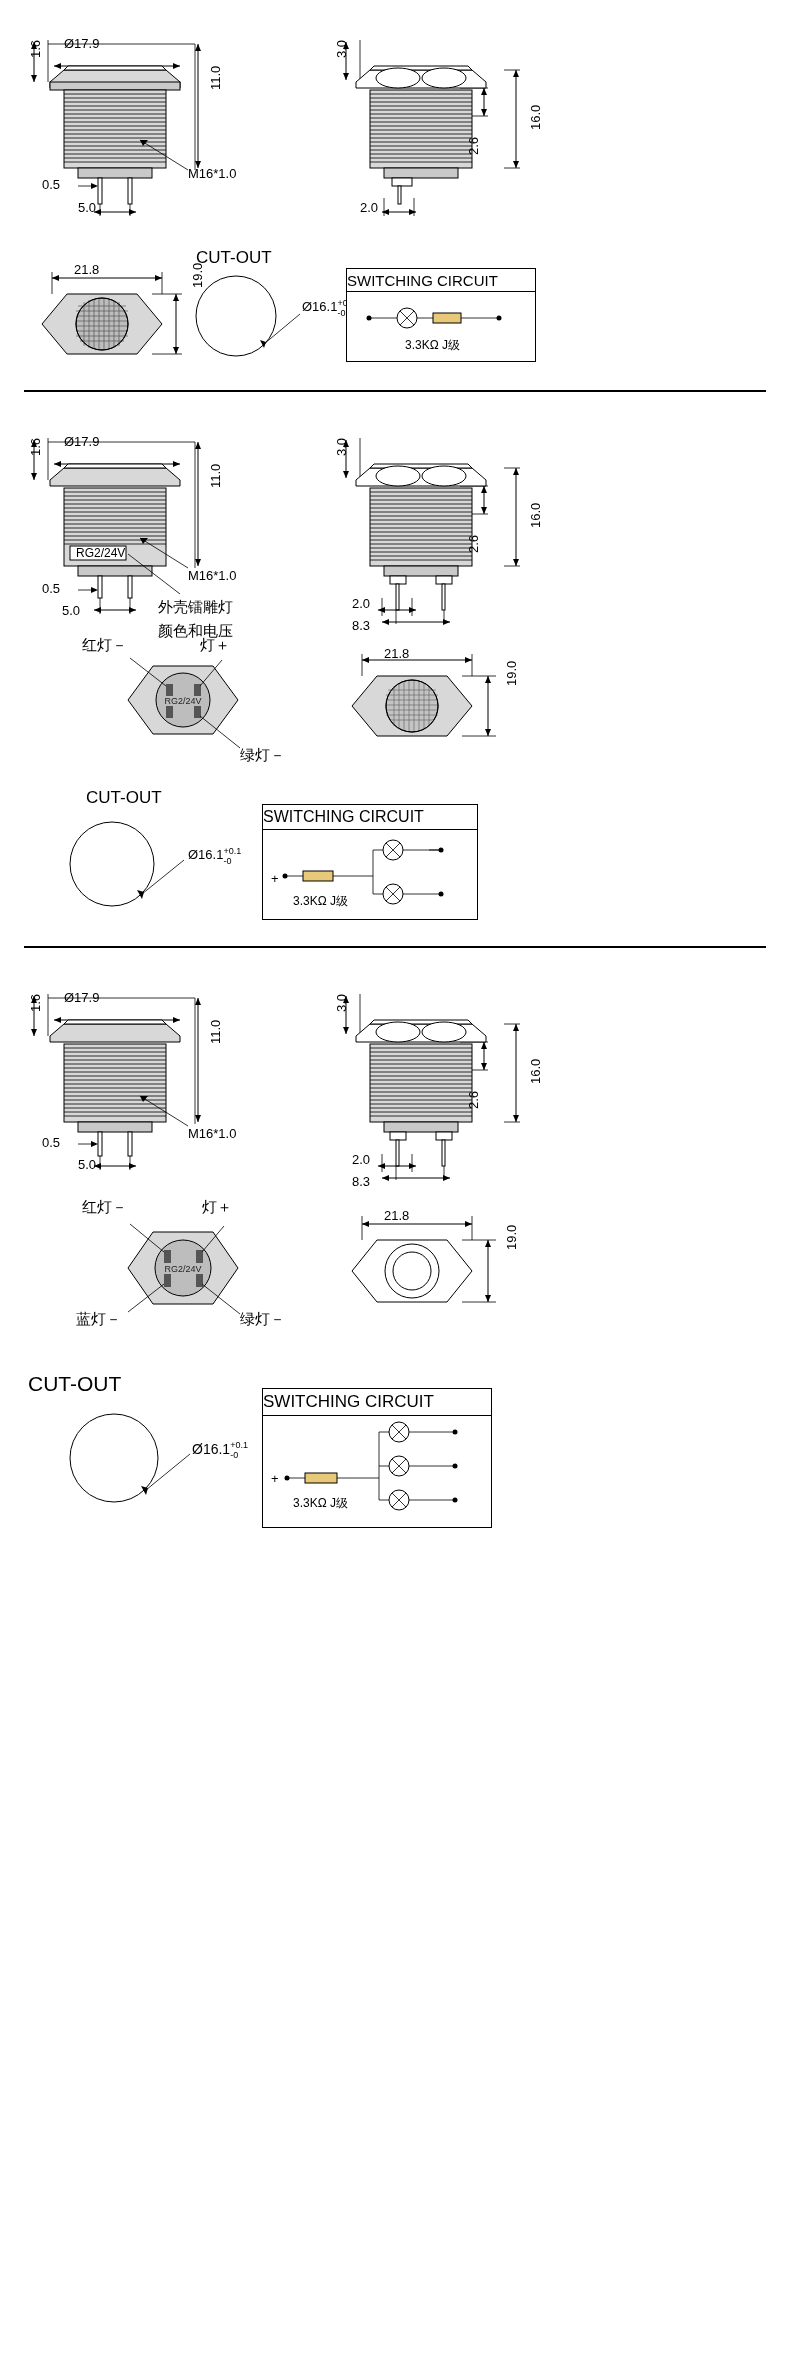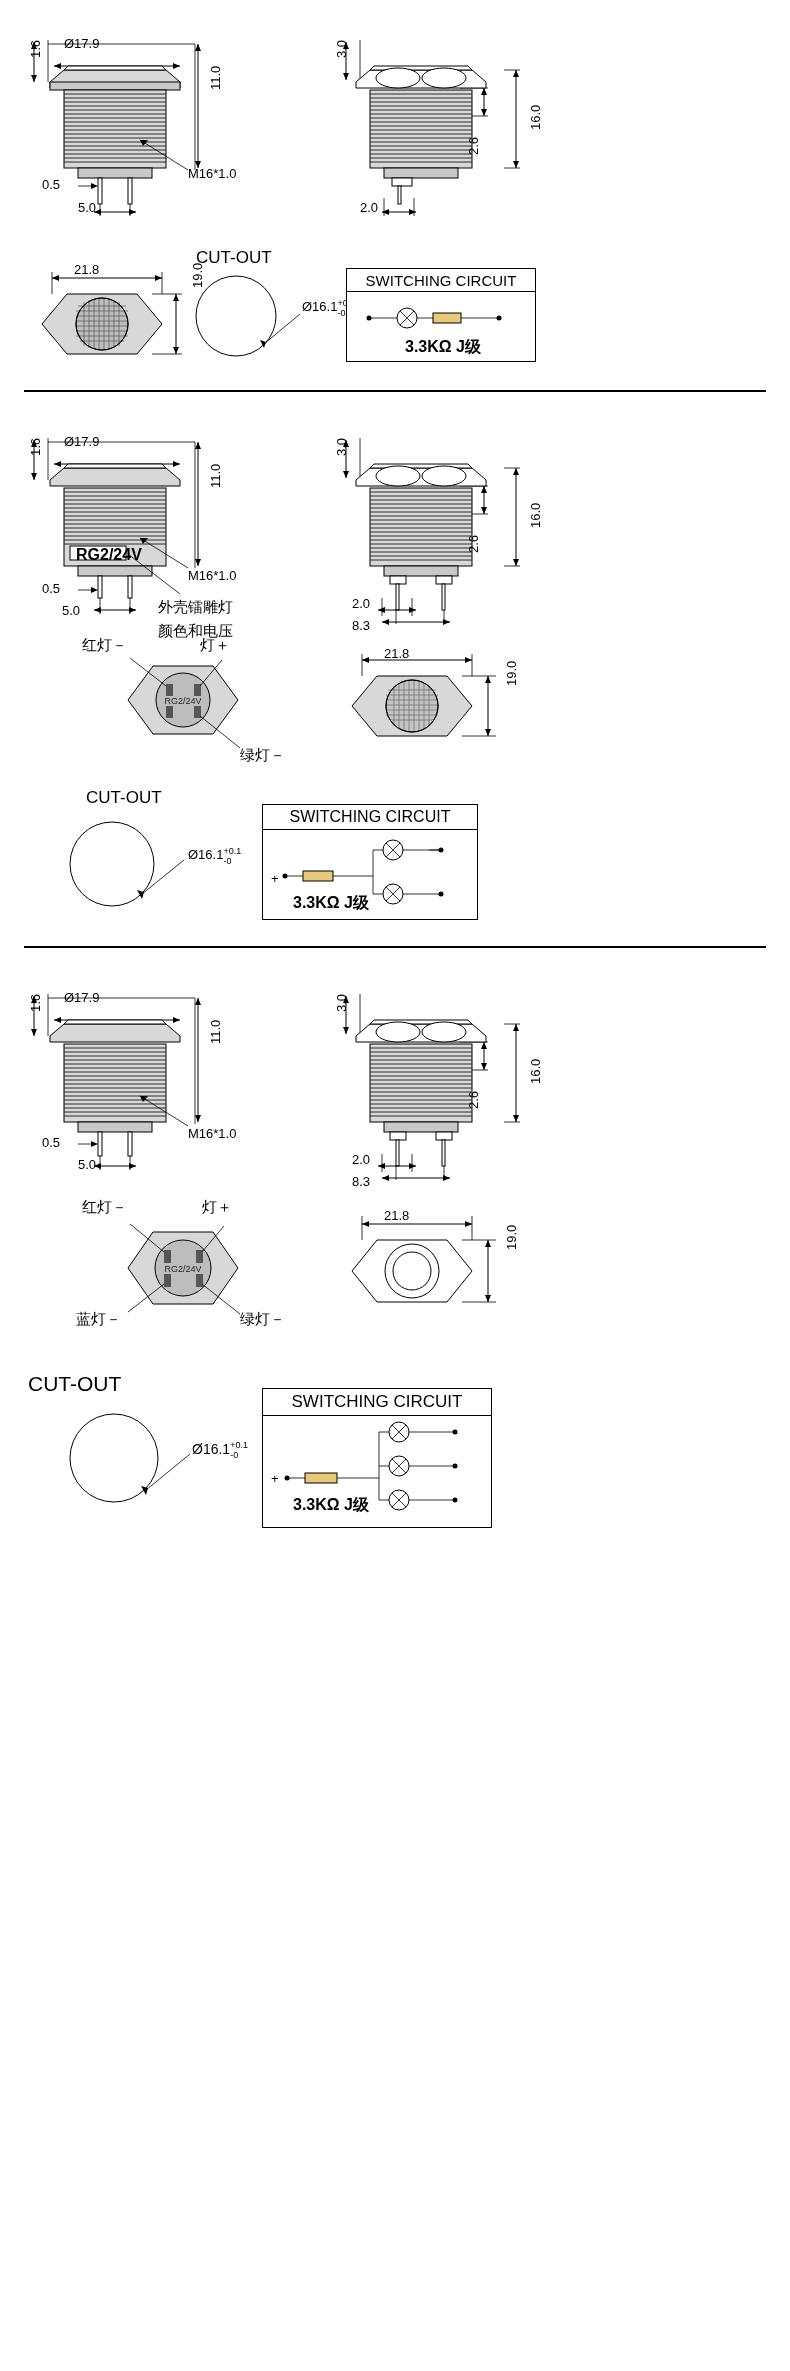--- a/index.html
+++ b/index.html
@@ -1,25 +1,25 @@
 <!DOCTYPE html>
 <html><head>
 <meta charset="utf-8">
 <style>
   html,body{margin:0;padding:0;background:#ffffff;}
   body{width:790px;height:2371px;position:relative;font-family:"Liberation Sans",sans-serif;color:#000;}
   .sheet{position:absolute;left:0;top:0;width:790px;height:2371px;}
   .abs{position:absolute;}
   .dim{font-size:13px;color:#000;white-space:nowrap;}
-  .dim.tiny{font-size:16px;font-weight:bold;}
+  .dim.tiny{font-size:12px;}
   .cn{font-family:"DejaVu Sans",sans-serif;font-size:15px;}
   .rot90{transform:rotate(-90deg);transform-origin:left top;}
   .hr{position:absolute;height:2px;background:#000;}
   .box{position:absolute;border:1px solid #000;background:#fff;}
-  .boxtitle{font-size:15px;text-align:center;padding-top:3px;}
+  .boxtitle{font-size:15px;text-align:left;padding-top:3px;}
   .cutout-lbl{font-size:17px;}
   svg{display:block;}
   .thin{stroke:#000;stroke-width:0.8;fill:none;}
   .fillwhite{fill:#fff;stroke:#000;stroke-width:1;}
   .fillgray{fill:#d8d8d8;stroke:#000;stroke-width:1;}
   .fillgray2{fill:#c9c9c9;stroke:#000;stroke-width:1;}
   .arrowline{stroke:#000;stroke-width:1;}
 </style>
 </head>
 <body>

